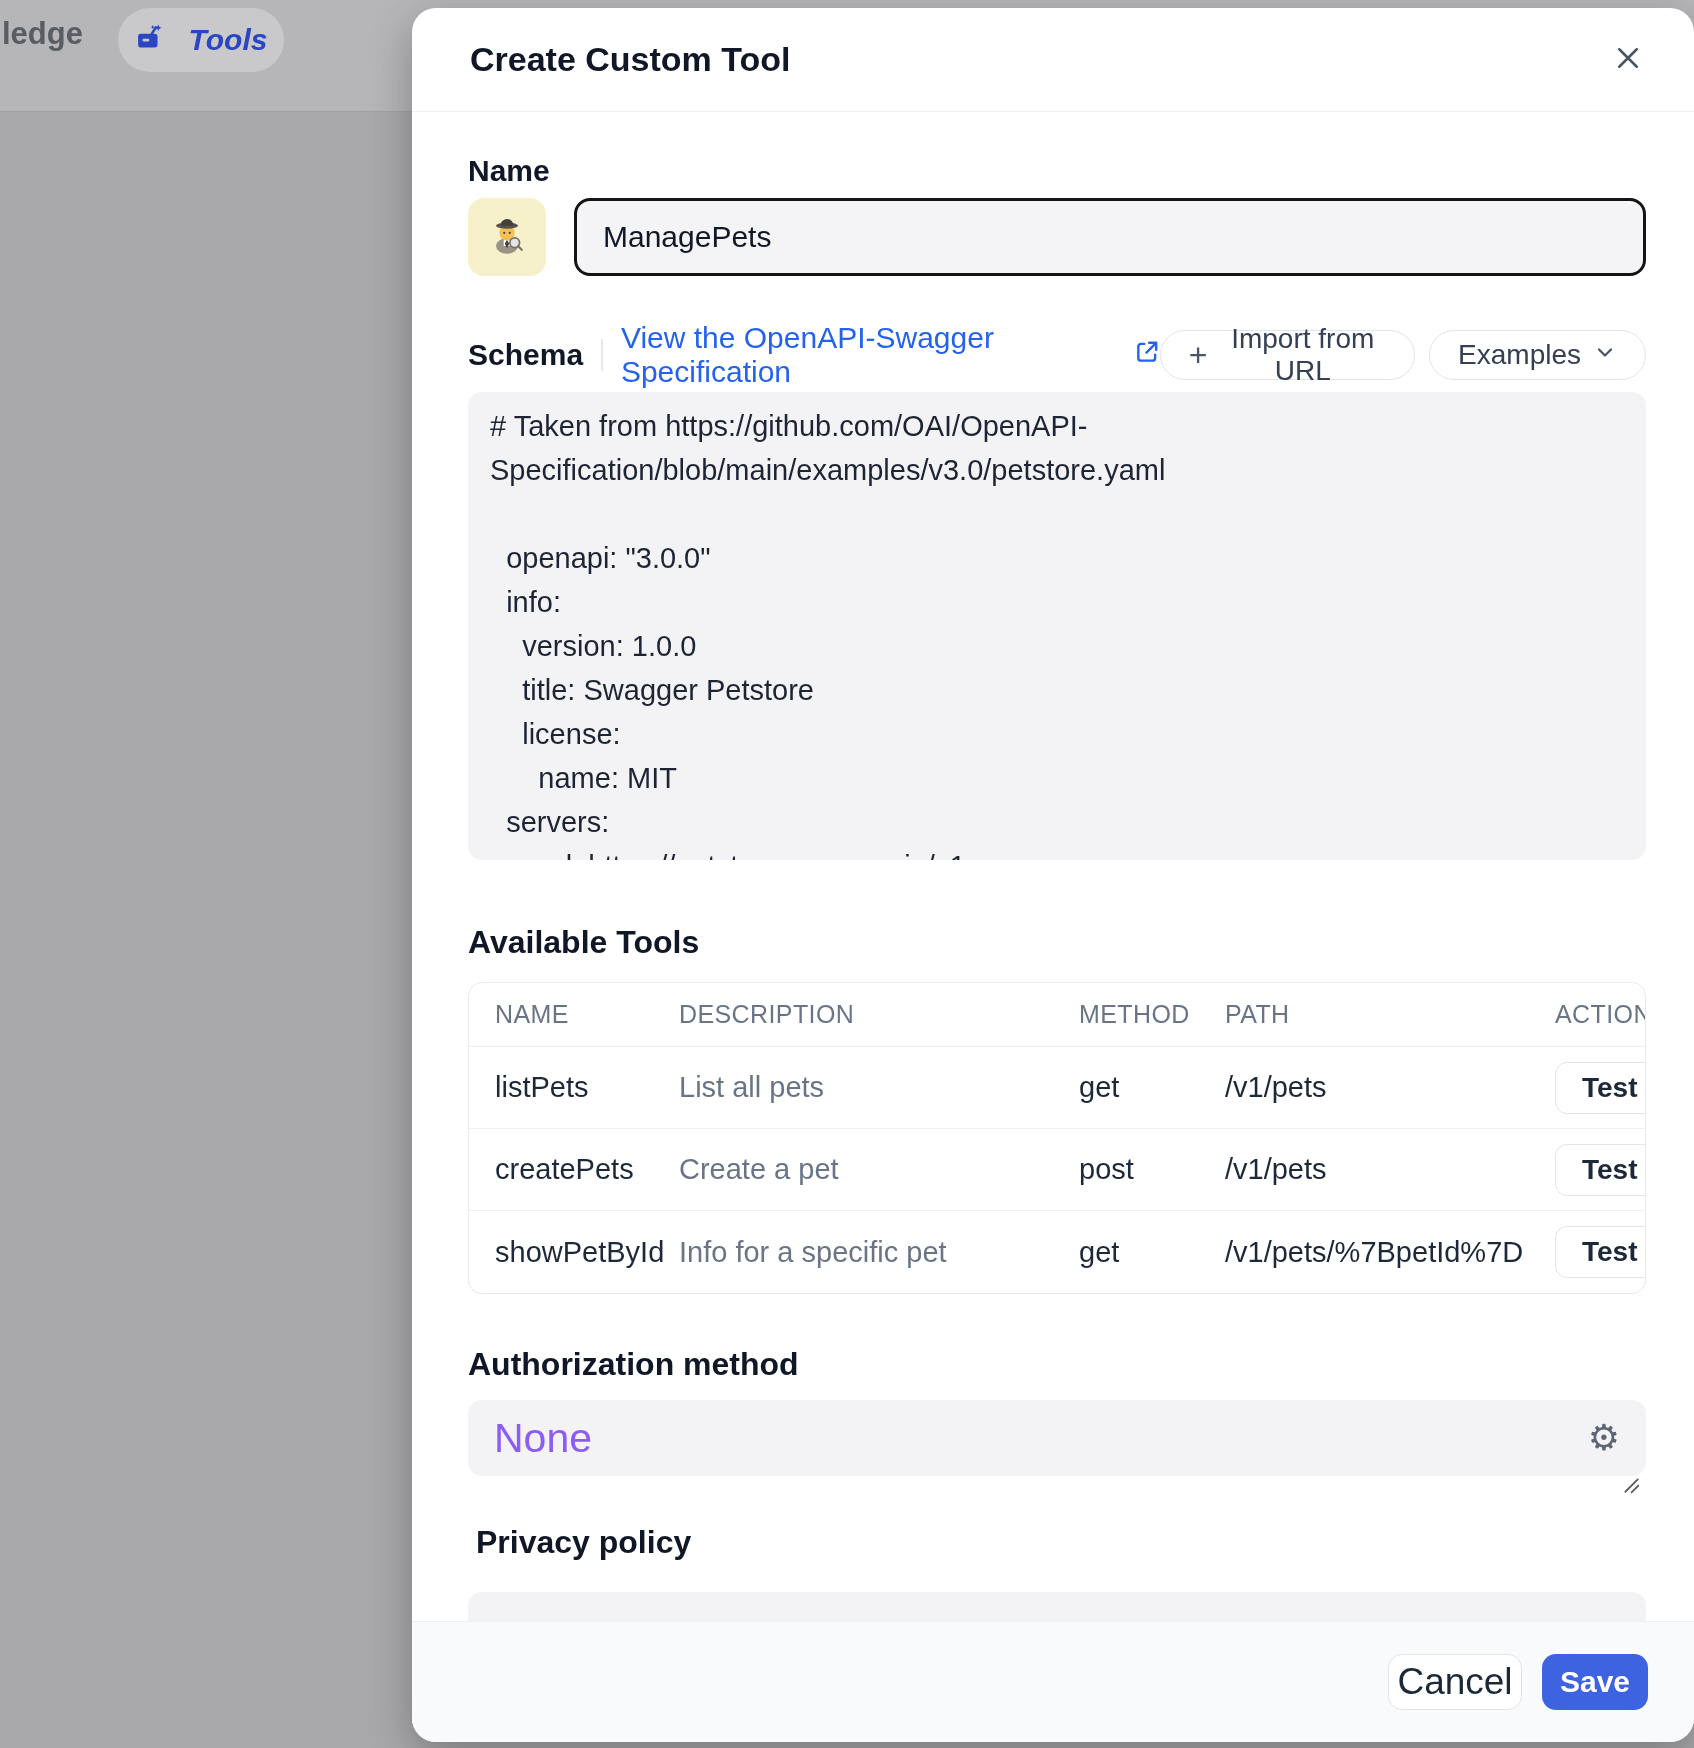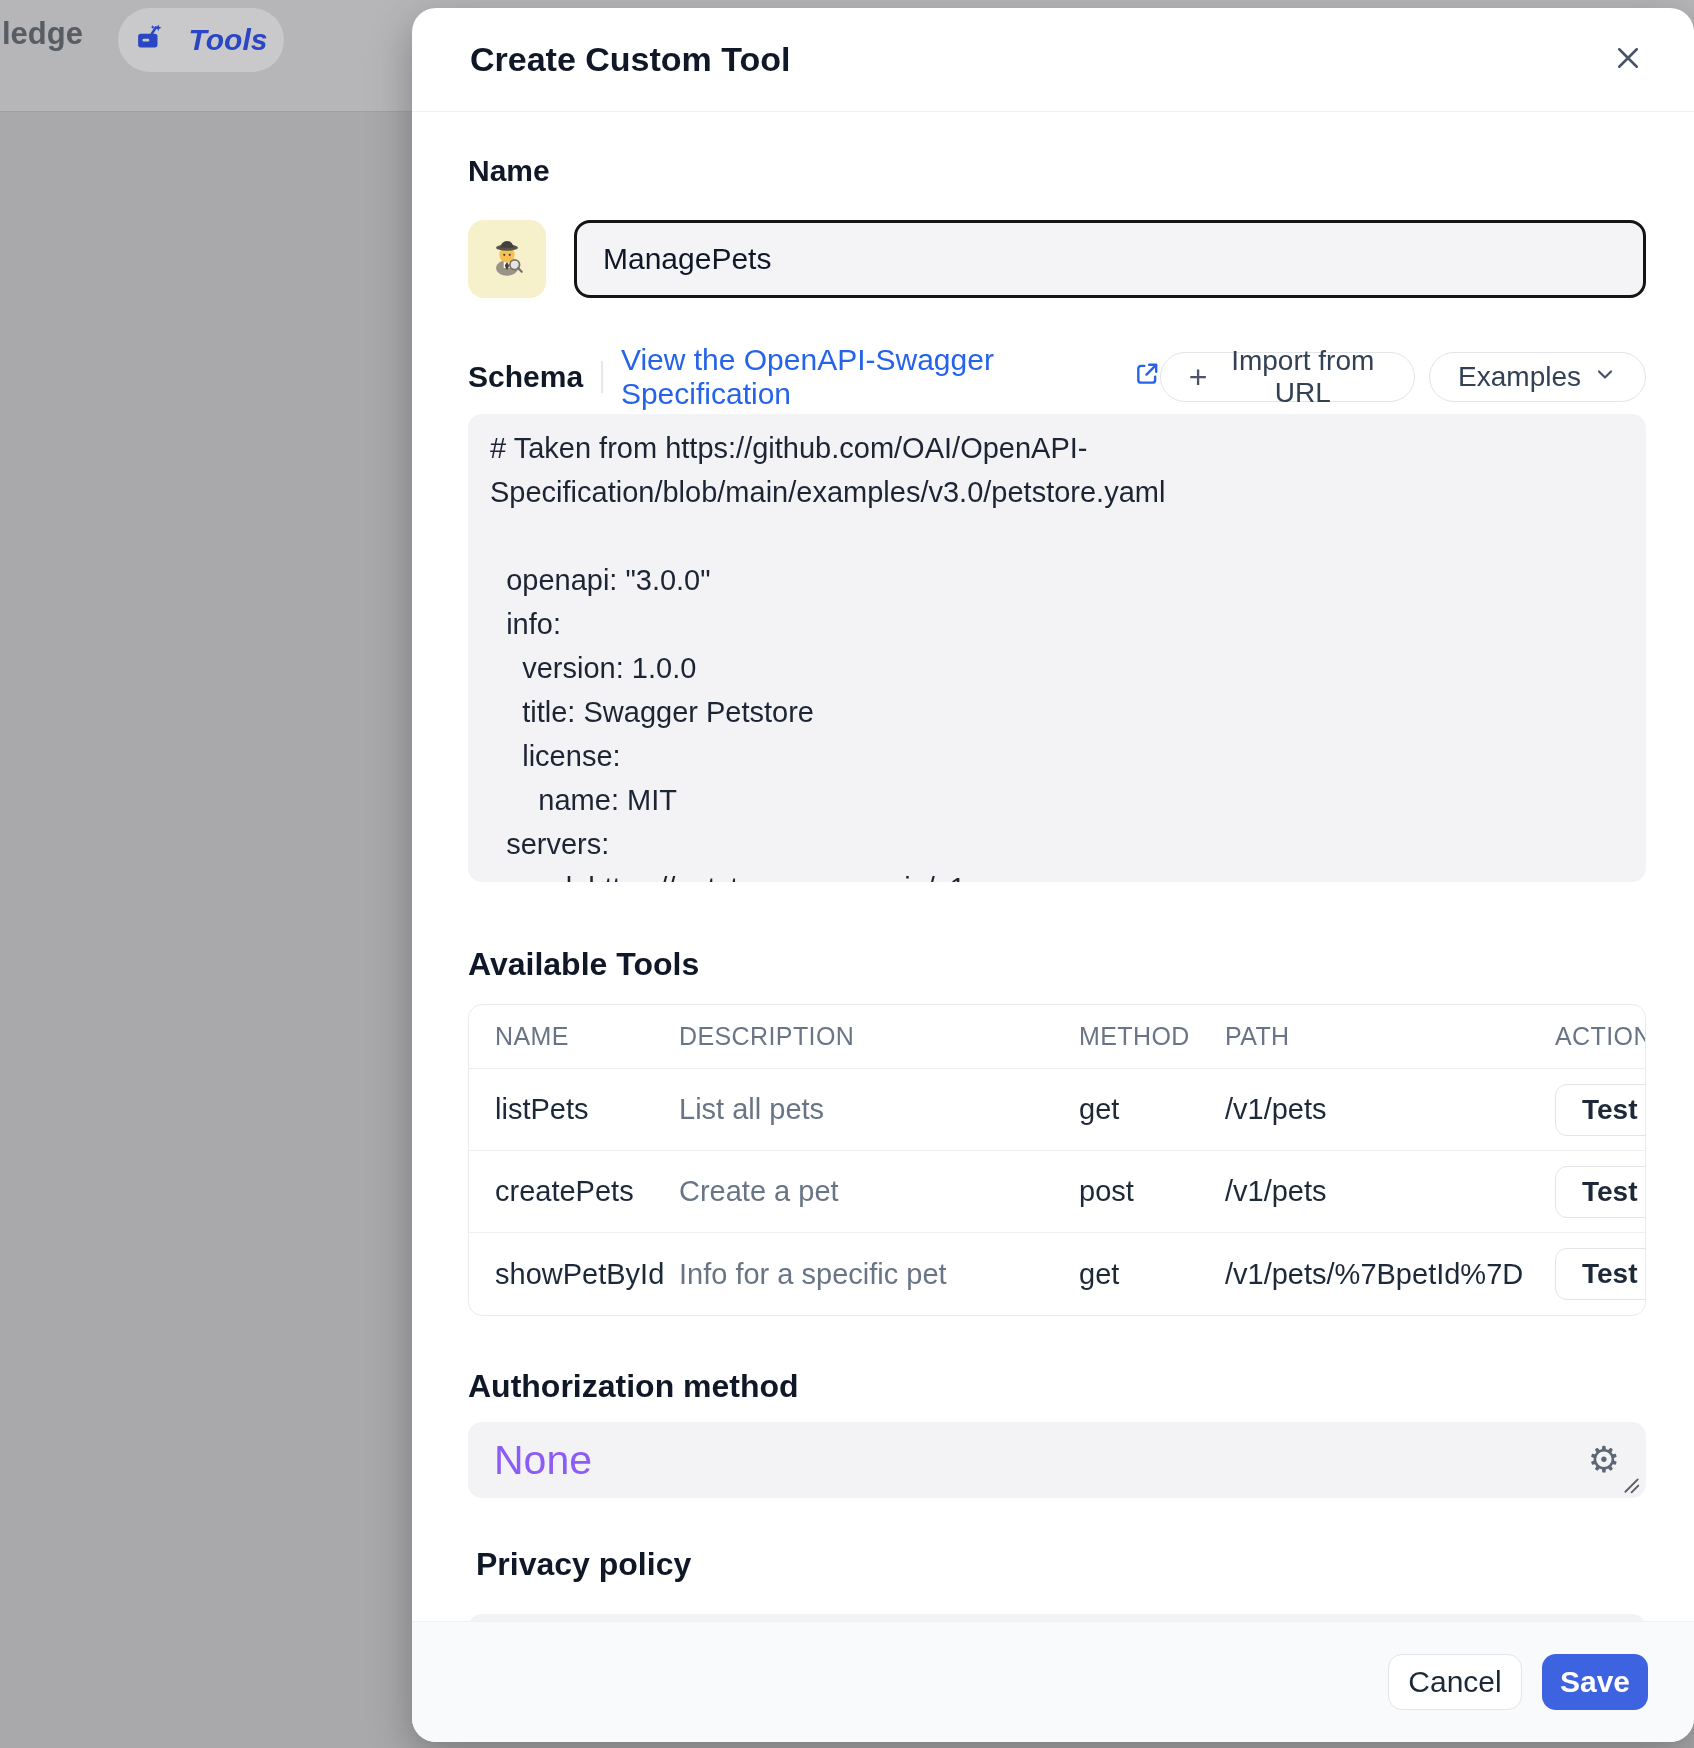--- a/index.html
+++ b/index.html
@@ -37,21 +37,21 @@
   }
   .modal-title { font-size:34px; font-weight:700; color:#101828; }
   .close-btn { width:44px; height:44px; display:flex; align-items:center; justify-content:center; cursor:pointer; }
 
   .modal-body { padding:0 48px 0 56px; position:relative; height:1630px; }
 
   .section-label { font-size:30px; font-weight:700; color:#101828; }
 
   
   .name-label { margin-top:42px; height:34px; line-height:34px; }
-  .name-row { margin-top:32px; display:flex; align-items:stretch; }
+  .name-row { margin-top:10px; display:flex; align-items:stretch; }
   .emoji-tile {
     width:78px; height:78px; border-radius:16px; background:#f6f0cb;
     display:flex; align-items:center; justify-content:center; flex:none;
   }
   .name-input {
     flex:1; margin-left:28px; height:78px; border-radius:16px;
     background:#f4f4f6; border:3px solid #141414; font-size:30px; color:#101828;
     padding:0 26px; font-family:inherit; outline:none;
   }
 
@@ -116,21 +116,21 @@
 
   
   .modal-footer {
     position:absolute; left:0; right:0; bottom:0; height:120px;
     background:#f9fafb; border-radius:0 0 24px 24px;
     display:flex; align-items:center; justify-content:flex-end;
     padding-right:46px; gap:20px; box-shadow:0 -1px 0 #eef0f3;
   }
   .cancel-btn {
     width:134px; height:56px; background:#fff; border:1.5px solid #e3e4e9;
-    border-radius:14px; font-size:30px; color:#1d2939; cursor:pointer; font-family:inherit;
+    border-radius:14px; font-size:37px; color:#1d2939; cursor:pointer; font-family:inherit;
   }
   .save-btn {
     width:106px; height:56px; background:#3e63e0; border:none;
     border-radius:14px; font-size:30px; font-weight:700; color:#fff; cursor:pointer; font-family:inherit;
   }
 </style>
 </head>
 <body>
 
 <div class="bg-topbar"></div>

